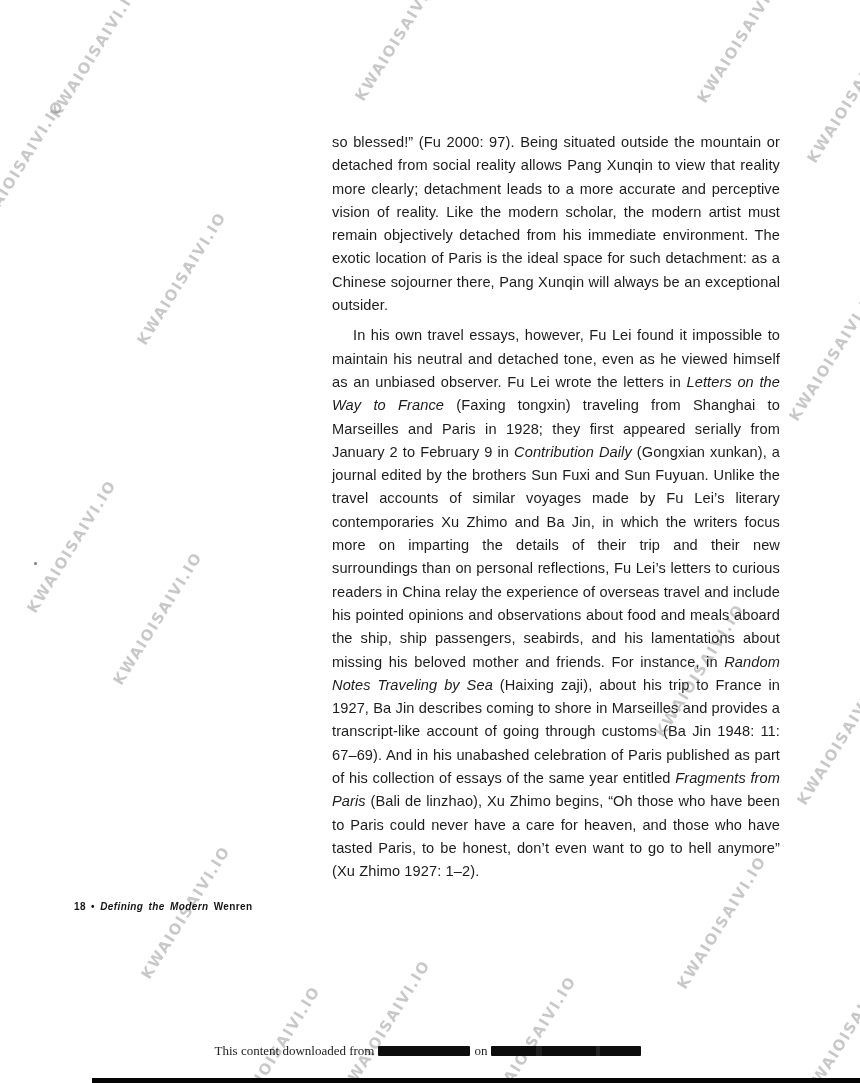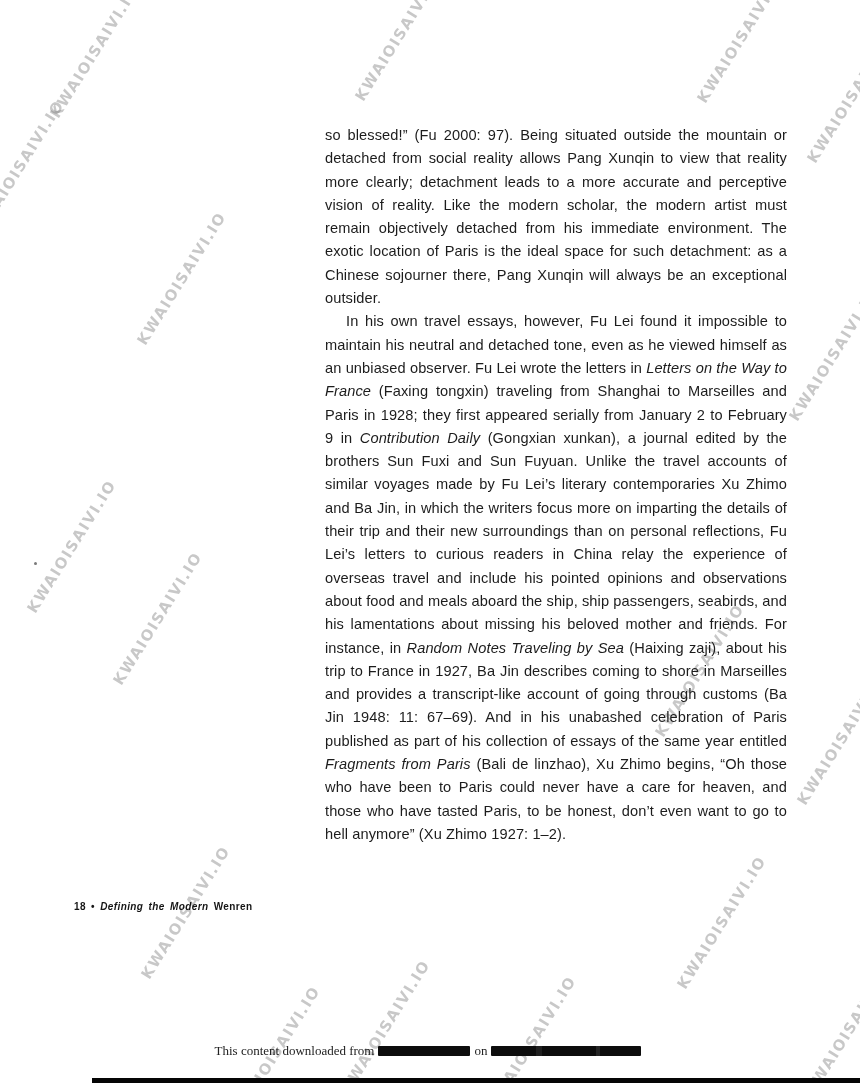--- a/index.html
+++ b/index.html
@@ -37,21 +37,21 @@
     left: 325px;
     top: 124px;
     width: 462px;
     color: #1c1c1c;
     font-size: 14.6px;
     line-height: 23.3px;
     text-align: justify;
     letter-spacing: 0.1px;
   }
   .para {
-    margin: 0;
+    margin: 7px;
     text-indent: 21px;
   }
   .para.first {
     text-indent: 0;
   }
   .para i {
     font-style: italic;
   }
   
   .running-footer {

